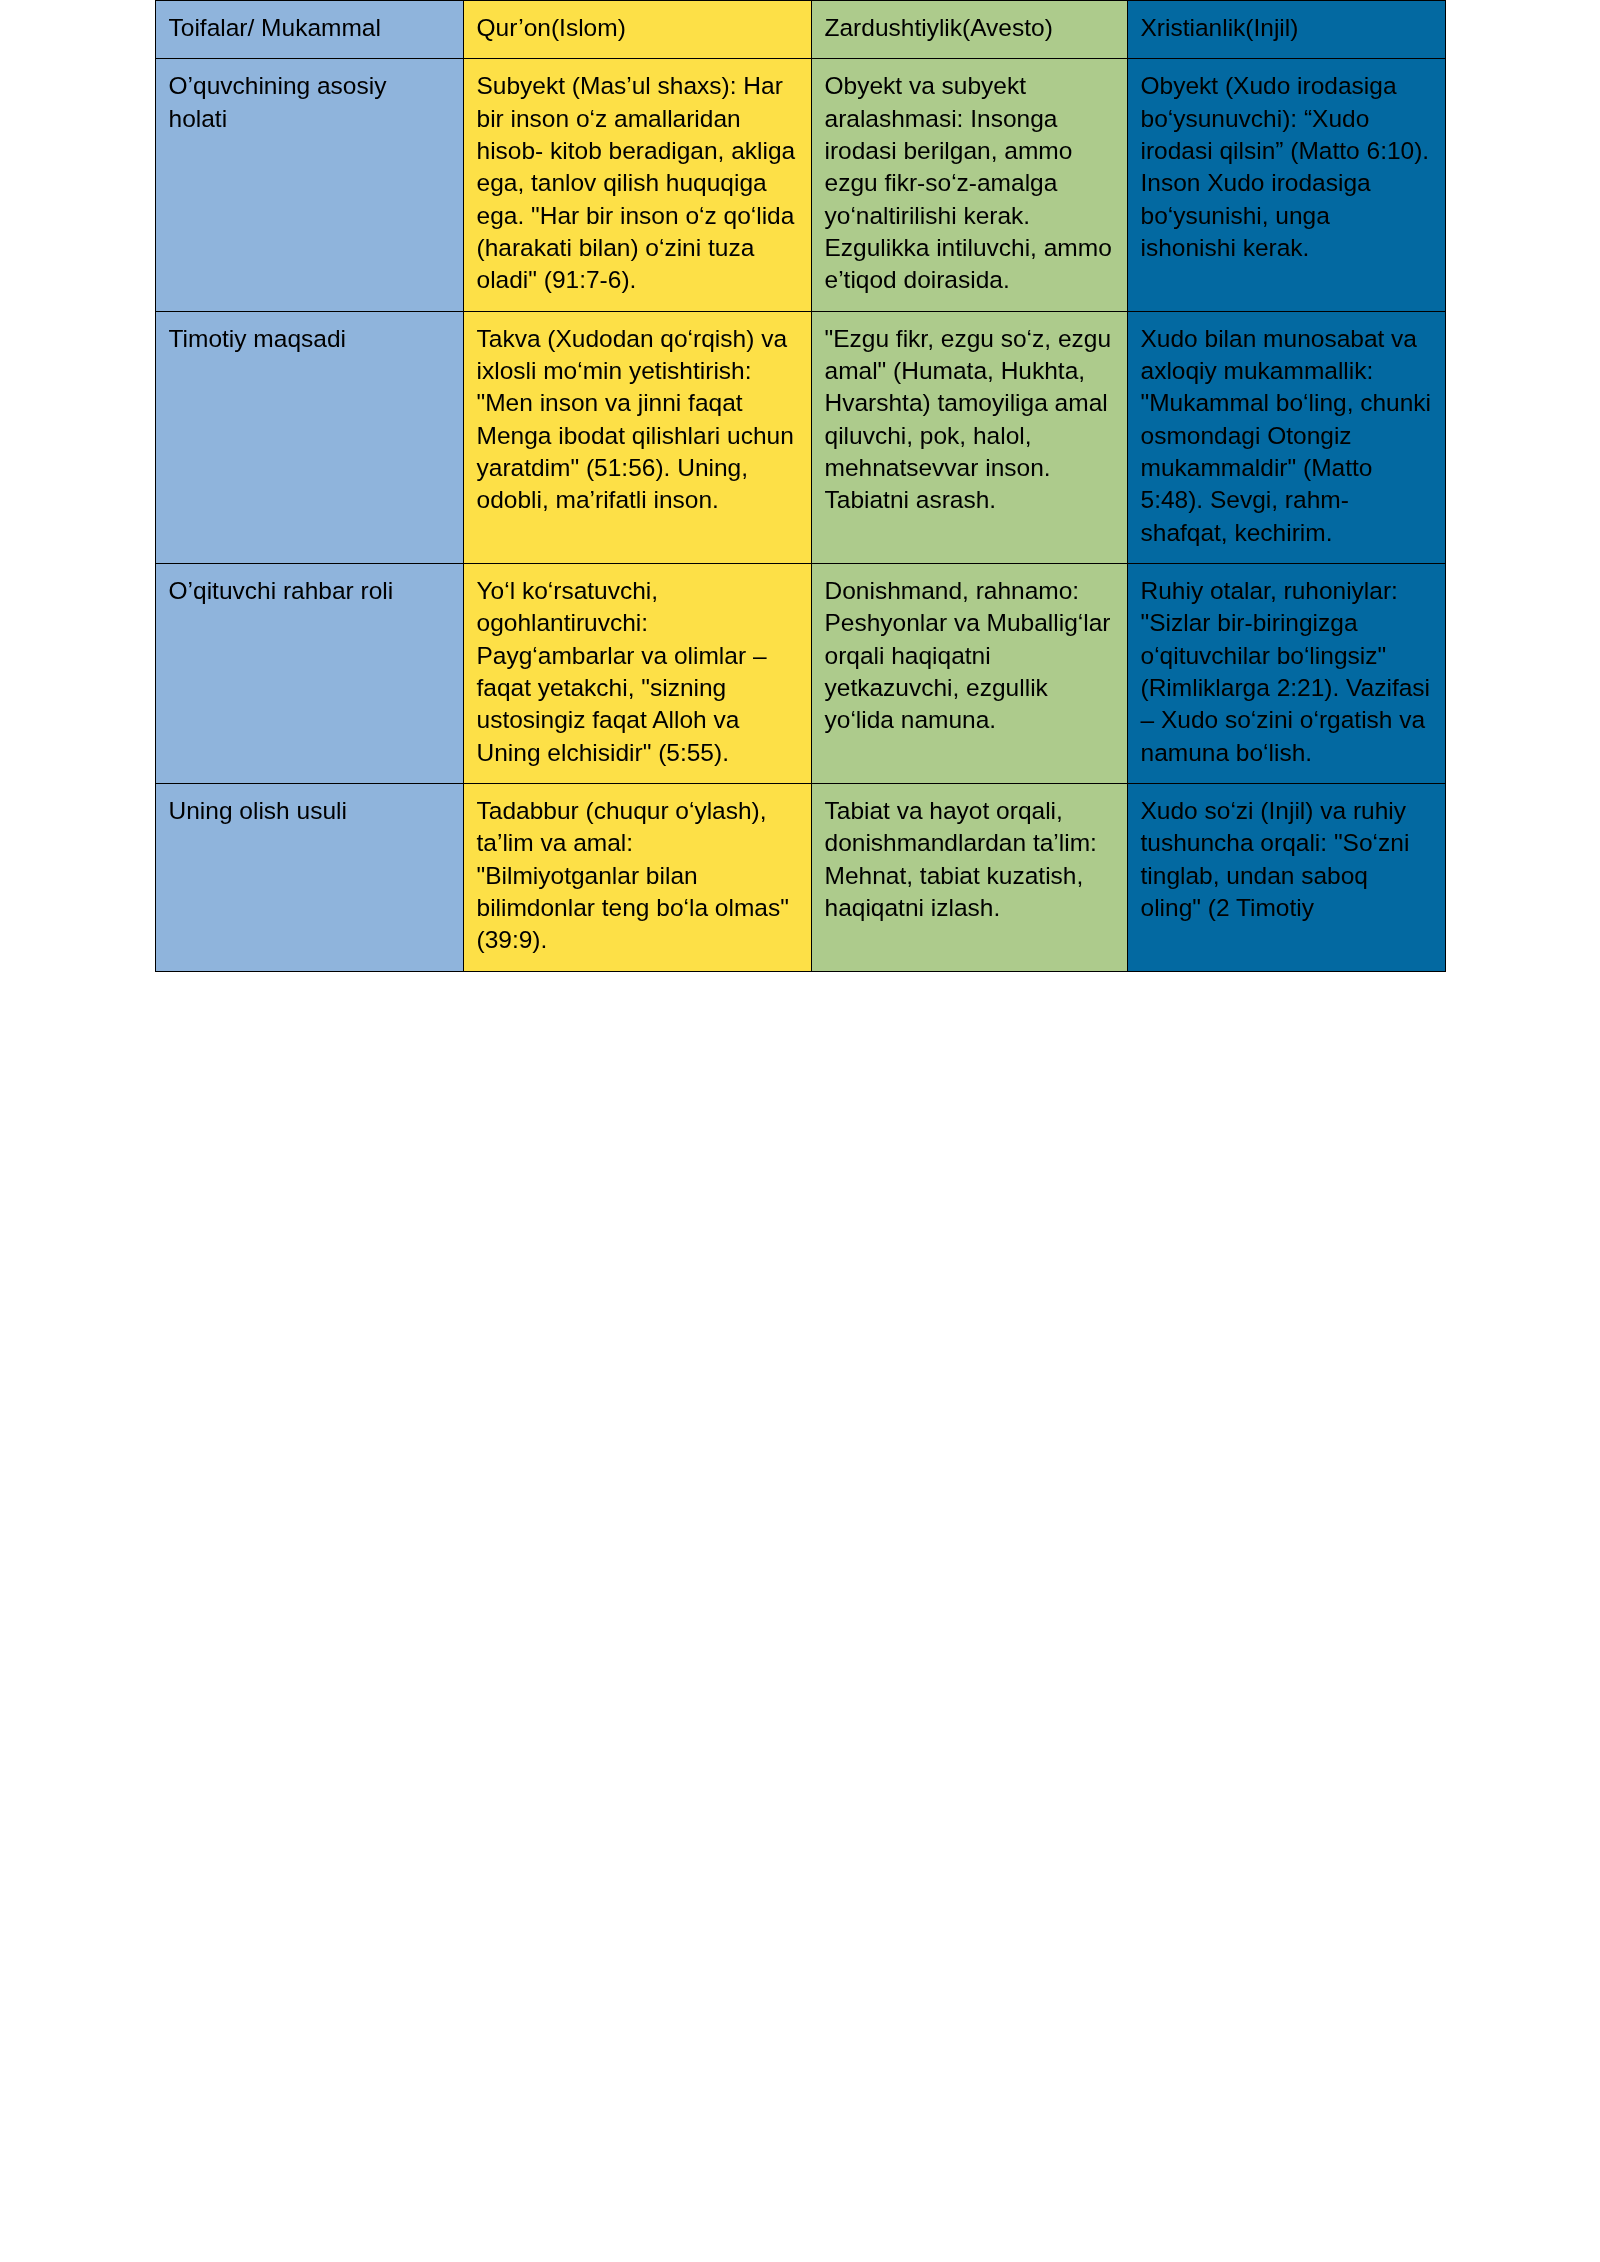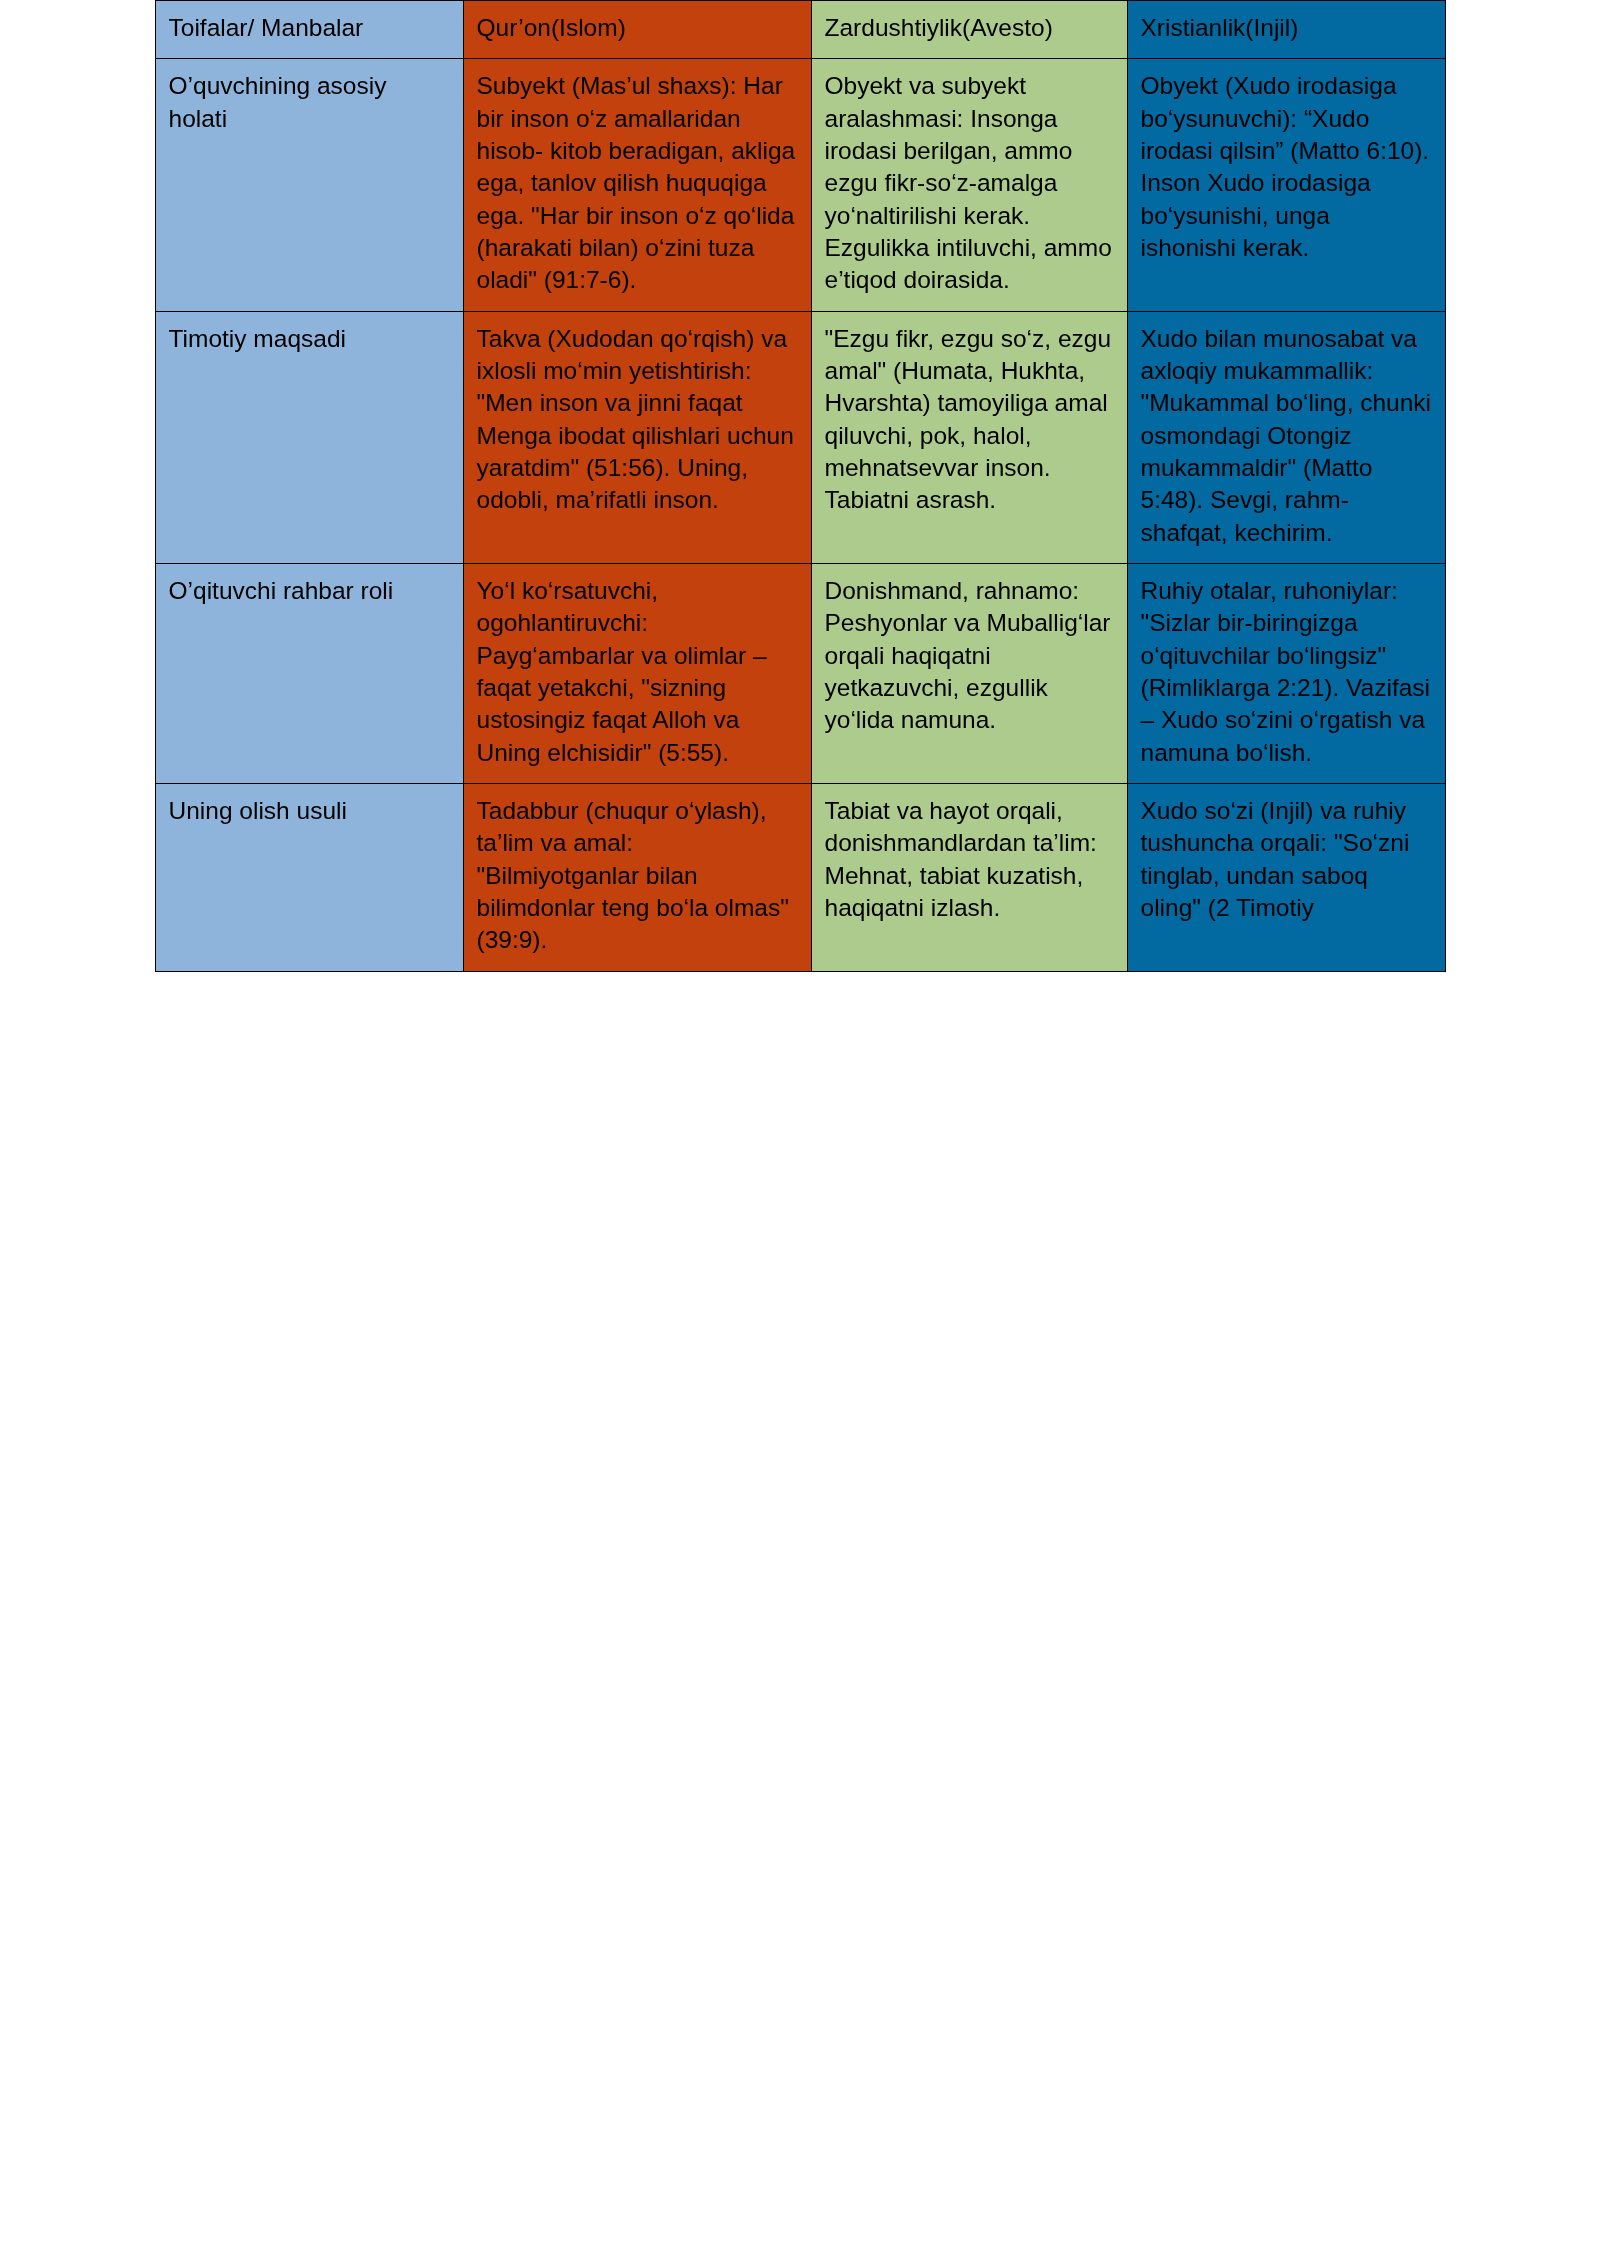--- a/index.html
+++ b/index.html
@@ -42,40 +42,40 @@
     line-height: 1.32;
     padding: 11px 13px 14px 13px;
     word-wrap: break-word;
   }
   col.c1 { width: 308px; }
   col.c2 { width: 348px; }
   col.c3 { width: 316px; }
   col.c4 { width: 318px; }
 
   .cell-cat   { background: #8fb4dc; }
-  .cell-islam { background: #c2410c; }
+  .cell-islam { background: #fde047; }
   .cell-zoro  { background: #adcb8c; margin-left: 16px; }
   .cell-chr   { background: #0369a1; }
 </style>
 </head>
 <body>
 
 <div class="page">
 
 
   <table class="matrix">
     <colgroup>
       <col class="c1">
         <col class="c2">
         <col class="c3">
         <col class="c4">
     </colgroup>
     <tbody>
       <tr>
-        <td class="cell-cat">Toifalar/ Manbalar</td>
+        <td class="cell-cat">Toifalar/ Mukammal</td>
         <td class="cell-islam">Qur’on(Islom)</td>
         <td class="cell-zoro">Zardushtiylik(Avesto)</td>
         <td class="cell-chr">Xristianlik(Injil)</td>
       </tr>
 
       <tr>
         <td class="cell-cat">O’quvchining asosiy holati</td>
         <td class="cell-islam">Subyekt (Mas’ul shaxs): Har bir inson o‘z amallaridan hisob- kitob beradigan, akliga ega, tanlov qilish huquqiga ega. "Har bir inson o‘z qo‘lida (harakati bilan) o‘zini tuza oladi" (91:7-6).</td>
         <td class="cell-zoro">Obyekt va subyekt aralashmasi: Insonga irodasi berilgan, ammo ezgu fikr-so‘z-amalga yo‘naltirilishi kerak. Ezgulikka intiluvchi, ammo e’tiqod doirasida.</td>
         <td class="cell-chr">Obyekt (Xudo irodasiga bo‘ysunuvchi): “Xudo irodasi qilsin” (Matto 6:10). Inson Xudo irodasiga bo‘ysunishi, unga ishonishi kerak.</td>

